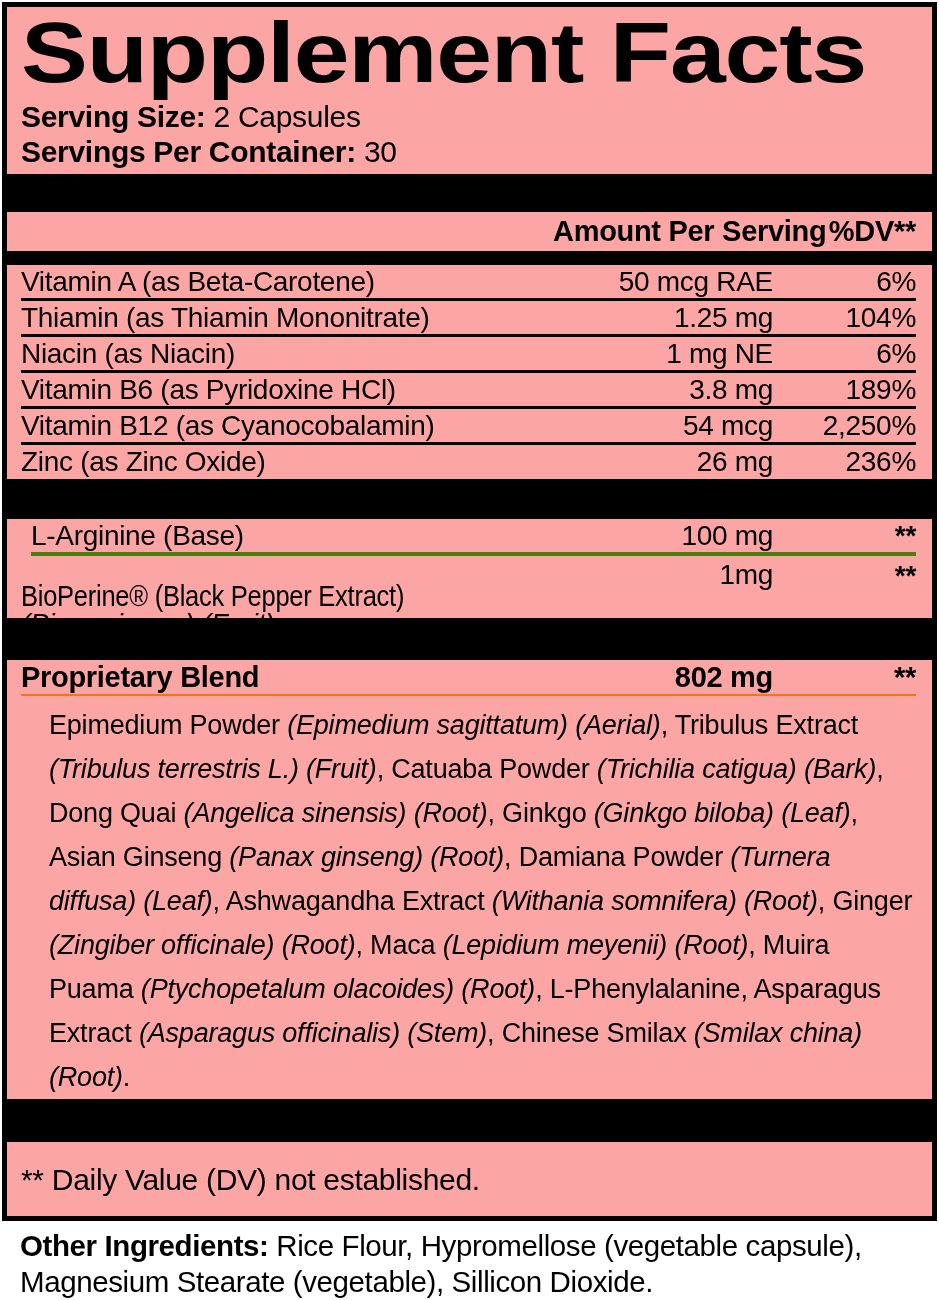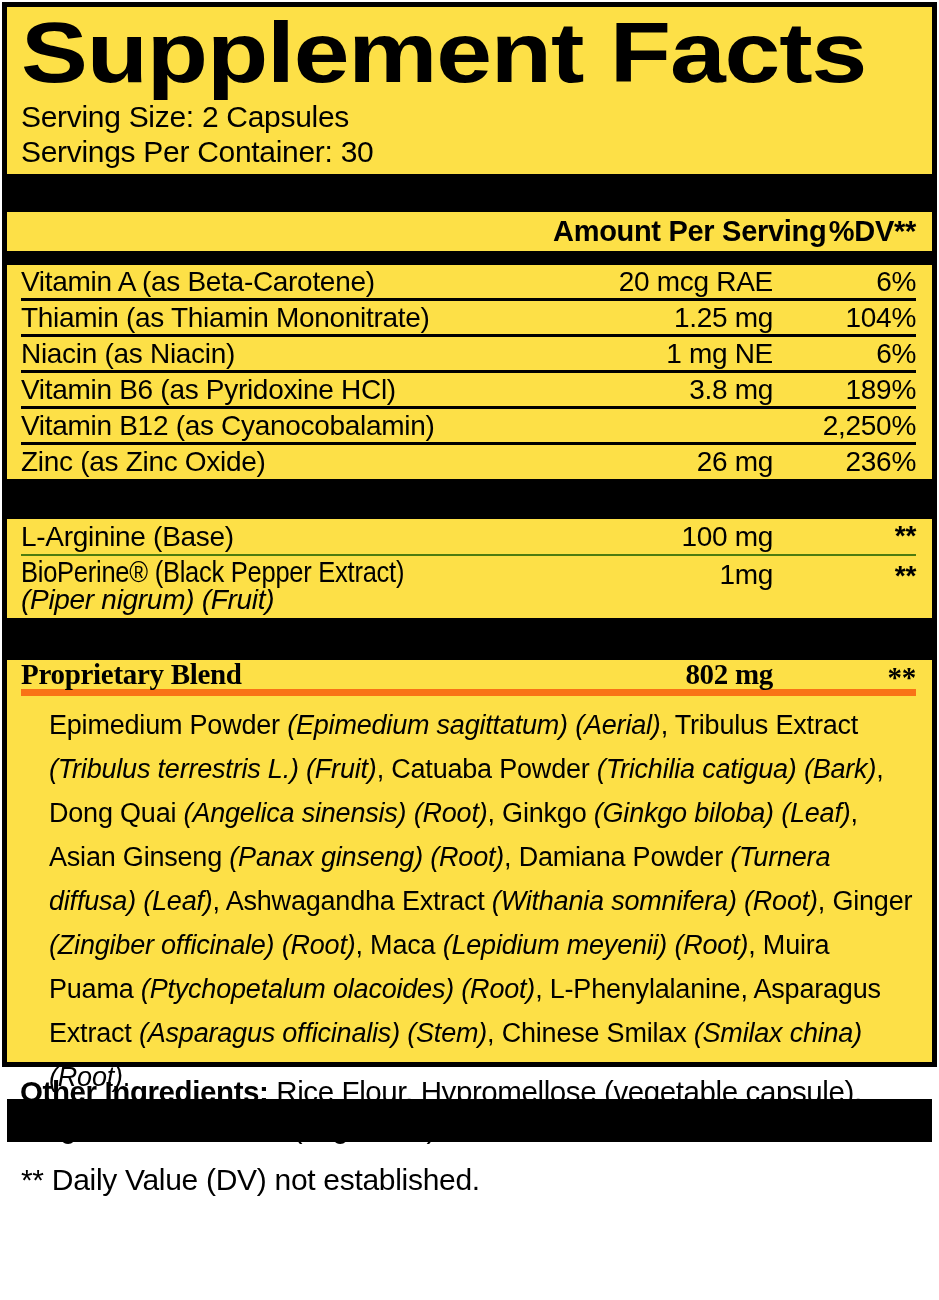--- a/index.html
+++ b/index.html
@@ -7,60 +7,60 @@
   body {
     width: 939px; height: 1300px; overflow: hidden;
     font-family: "Liberation Sans", sans-serif;
     color: #000;
     -webkit-font-smoothing: antialiased;
   }
   .panel {
     margin: 2px 2px 0 2px;
     border: 5px solid #000;
     padding: 0 16px 0 14px;
-    background: #fde047;
-    height: 1065px;
+    background: #fca5a5;
+    height: 1219px;
   }
   
   .title {
     display: inline-block;
     font-size: 85px;
     font-weight: bold;
     letter-spacing: -1px;
     line-height: 92px;
     white-space: nowrap;
     transform: scaleX(1.18);
     transform-origin: 0 50%;
   }
   
   .serving-line { font-size: 30px; line-height: 35px; letter-spacing: -0.3px; }
-  .serving-line .b { font-weight: normal; }
+  .serving-line .b { font-weight: bold; }
   
   .bar { background: #000; margin: 0 -16px 0 -14px; }
   .bar-1 { height: 38px; margin-top: 5px; }
   .bar-2 { height: 14px; }
   .bar-3 { height: 40px; }
   .bar-4 { height: 42px; }
   .bar-5 { height: 43px; }
   
   .row { display: flex; align-items: center; font-size: 28px; letter-spacing: -0.3px; }
   .c-label { flex: 1; text-align: left; }
   .c-amt   { width: 220px; text-align: right; white-space: nowrap; }
   .c-dv    { width: 143px; text-align: right; white-space: nowrap; }
   .hdr-row { height: 39px; font-weight: bold; font-size: 29px; }
   .n-row   { height: 36px; border-bottom: 3px solid #000; }
   .n-row.last { border-bottom: none; height: 34px; }
   .u { border-bottom: 3px solid #000; padding-bottom: 1px; }
-  .a-row { height: 37px; border-bottom: 2px solid #4d7c0f; }
+  .a-row { height: 37px; border-bottom: 4px solid #4d7c0f; margin-left: 10px; }
   .sup { align-self: flex-start; font-weight: bold; padding-top: 1px; }
   .bio-row { align-items: flex-start; height: 62px; padding-top: 3px; border-bottom: none; }
-  .bio-name { line-height: 27px; }
+  .bio-name { line-height: 27px; margin-top: 24px; }
   .bio-line1 { display: inline-block; transform: scaleX(0.88); transform-origin: 0 50%; white-space: nowrap; font-size: 29px; }
   .bio-line2 { font-style: italic; font-size: 28px; }
-  .blend-row { height: 36px; font-weight: bold; font-size: 29px; border-bottom: 7px solid #f97316; font-family: Liberation Serif, serif; }
+  .blend-row { height: 36px; font-weight: bold; font-size: 29px; border-bottom: 2px solid #f97316; }
   
   .blend-par {
     margin: 7px 0 0 0;
     padding-left: 28px;
     font-size: 27px;
     line-height: 44px;
     letter-spacing: -0.2px;
     min-height: 364px;
   }
   .blend-par em { font-style: italic; }
@@ -93,40 +93,41 @@
   <div class="row hdr-row">
     <span class="c-label"></span>
     <span class="c-amt">Amount Per Serving</span>
     <span class="c-dv">%DV**</span>
   </div>
 
   <div class="bar bar-2"></div>
 
   <div class="row n-row">
     <span class="c-label">Vitamin A (as Beta-Carotene)</span>
-    <span class="c-amt">20 mcg RAE</span>
+    <span class="c-amt">50 mcg RAE</span>
     <span class="c-dv">6%</span>
   </div>
   <div class="row n-row">
     <span class="c-label"><span class="u">Thiamin (as Thiamin Mononitrate)</span></span>
     <span class="c-amt">1.25 mg</span>
     <span class="c-dv">104%</span>
   </div>
   <div class="row n-row">
     <span class="c-label">Niacin (as Niacin)</span>
     <span class="c-amt">1 mg NE</span>
     <span class="c-dv">6%</span>
   </div>
   <div class="row n-row">
     <span class="c-label">Vitamin B6 (as Pyridoxine HCl)</span>
     <span class="c-amt">3.8 mg</span>
     <span class="c-dv">189%</span>
   </div>
   <div class="row n-row">
     <span class="c-label">Vitamin B12 (as Cyanocobalamin)</span>
+    <span class="c-amt">54 mcg</span>
     <span class="c-dv">2,250%</span>
   </div>
   <div class="row n-row last">
     <span class="c-label">Zinc (as Zinc Oxide)</span>
     <span class="c-amt">26 mg</span>
     <span class="c-dv">236%</span>
   </div>
 
   <div class="bar bar-3"></div>
 

